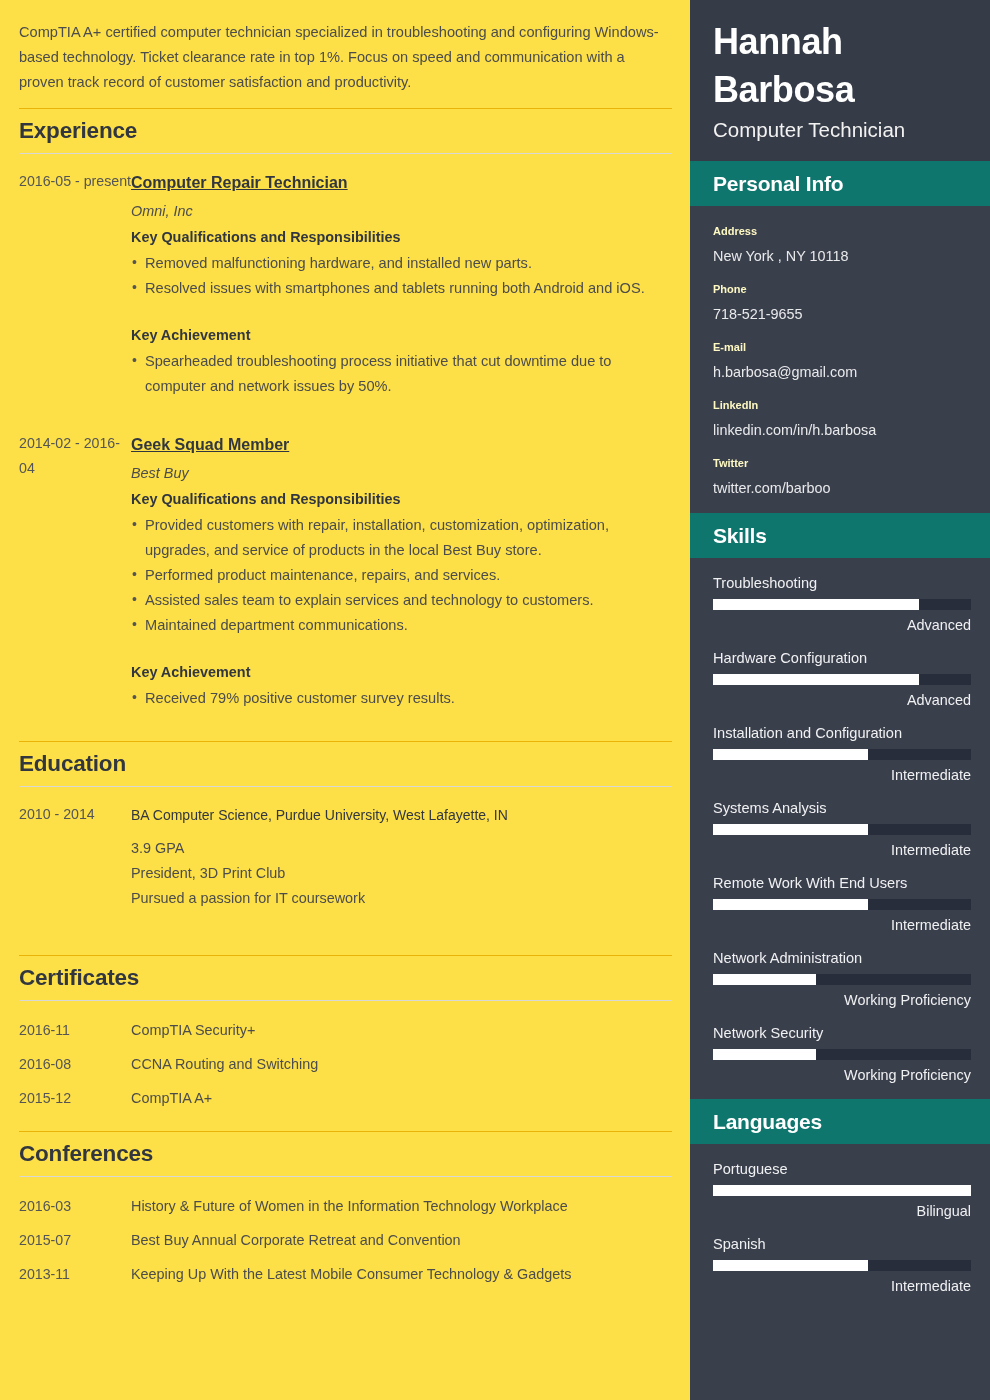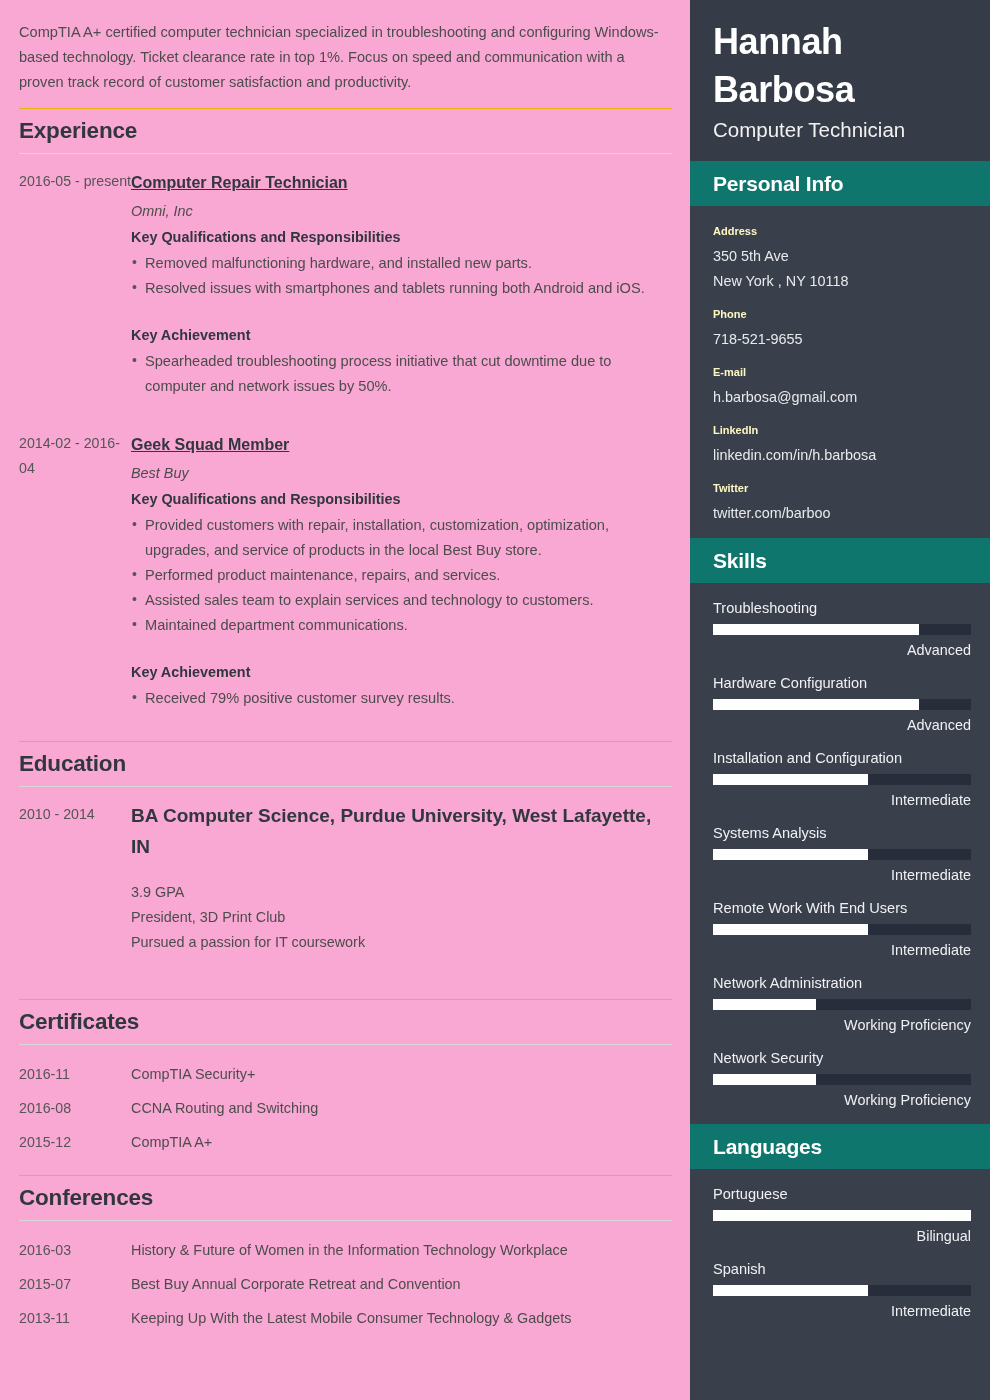--- a/index.html
+++ b/index.html
@@ -18,21 +18,21 @@
     display: flex;
     width: 990px;
     min-height: 1400px;
     align-items: stretch;
   }
 
   
   .main {
     width: 690px;
     flex: 0 0 690px;
-    background: #f9a8d4;
+    background: #fde047;
     padding: 20px 18px 0 19px;
   }
 
   .summary {
     font-size: 14.6px;
     line-height: 25px;
     color: #4c4c4c;
     margin-bottom: 13px;
     padding-right: 6px;
   }
@@ -105,25 +105,25 @@
   ul.bullets li::before {
     content: "\2022";
     position: absolute;
     left: 1px;
     top: -1px;
     font-size: 14px;
     color: #555;
   }
 
   .edu-title {
-    font-size: 19px;
-    font-weight: bold;
+    font-size: 14px;
+    font-weight: normal;
     color: #32363f;
     line-height: 31px;
-    margin-bottom: 18px;
+    margin-bottom: 5px;
   }
   .edu-line {
     font-size: 14.4px;
     line-height: 25px;
     color: #4c4c4c;
   }
 
   .entry.spaced-end { margin-bottom: 30px; }
   .entry.edu-entry { margin-bottom: 44px; }
 
@@ -349,21 +349,20 @@
       <div class="id-name">Barbosa</div>
       <div class="id-role">Computer Technician</div>
     </div>
 
     <div class="bar-head">
       <h3>Personal Info</h3>
     </div>
     <div class="panel">
       <div class="info-group">
         <div class="info-label">Address</div>
-        <div class="info-value">350 5th Ave</div>
         <div class="info-value">New York , NY 10118</div>
       </div>
       <div class="info-group">
         <div class="info-label">Phone</div>
         <div class="info-value">718-521-9655</div>
       </div>
       <div class="info-group">
         <div class="info-label">E-mail</div>
         <div class="info-value">h.barbosa@gmail.com</div>
       </div>

